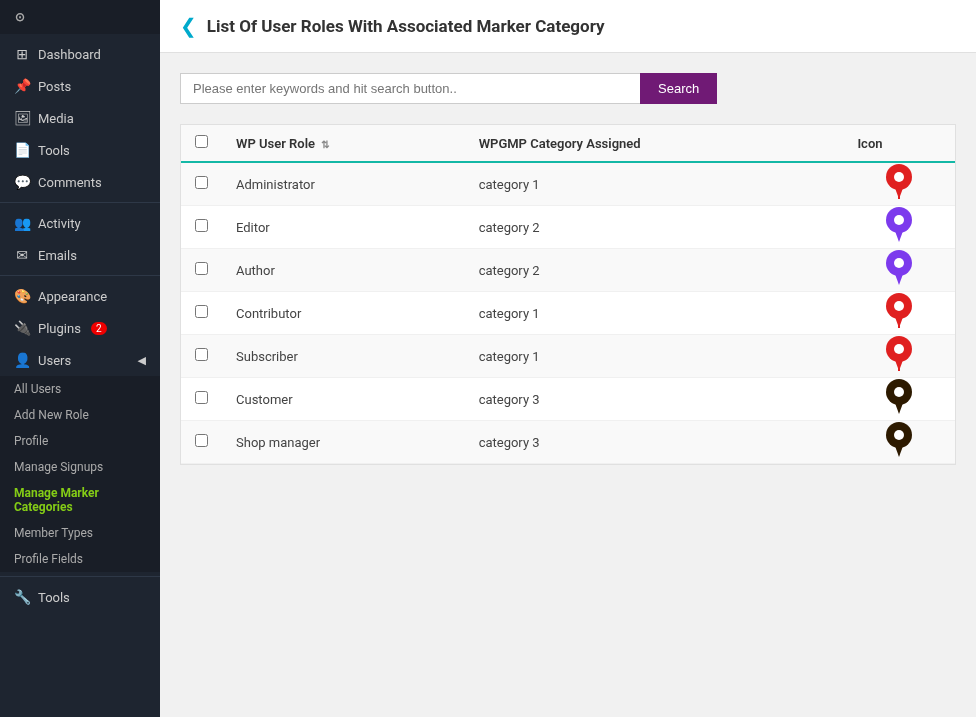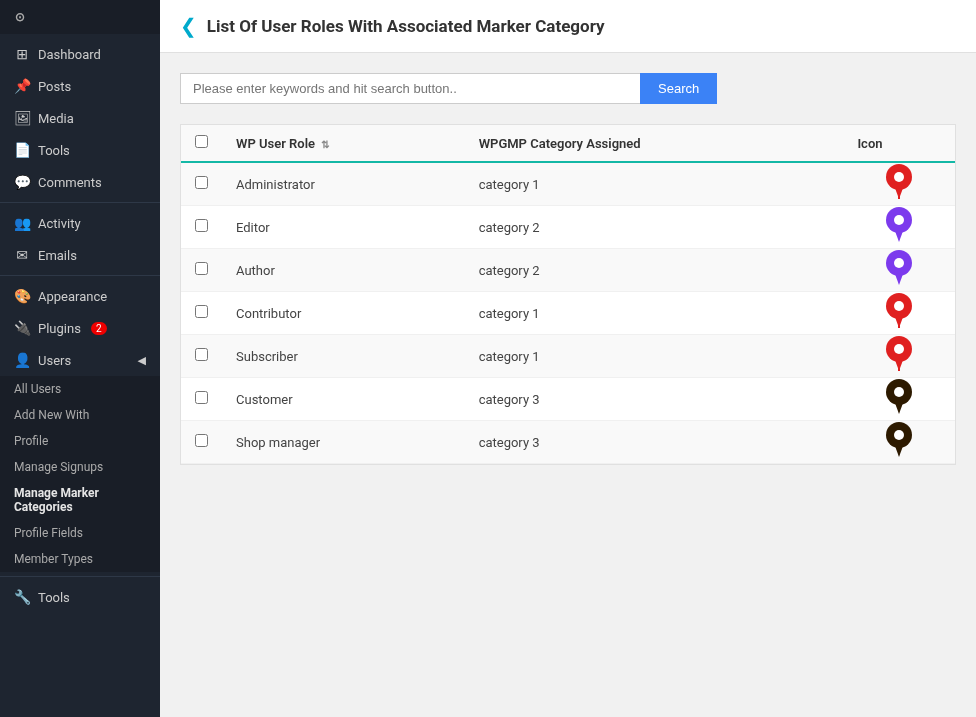--- a/index.html
+++ b/index.html
@@ -33,21 +33,21 @@
     .sidebar-item .icon { font-size: 14px; width: 16px; text-align: center; }
     .sidebar-divider { border: none; border-top: 1px solid #2e3847; margin: 4px 0; }
 
     .sidebar-submenu { background: #191e27; }
     .sidebar-submenu-item {
       padding: 6px 14px 6px 14px;
       color: #aaa;
       cursor: pointer;
       font-size: 12px;
     }
-    .sidebar-submenu-item.active-link { color: #e5e5e5; font-weight: bold; }
+    .sidebar-submenu-item.active-link { color: #84cc16; font-weight: bold; }
 
     .badge {
       background: #e00;
       color: #fff;
       font-size: 10px;
       border-radius: 9px;
       padding: 1px 5px;
       margin-left: 2px;
     }
 
@@ -90,21 +90,21 @@
     .search-input {
       border: 1px solid #ccc;
       padding: 7px 12px;
       width: 460px;
       font-size: 13px;
       color: #3b82f6;
       outline: none;
       border-right: none;
     }
     .search-btn {
-      background: #3b82f6;
+      background: #701a75;
       color: #fff;
       border: none;
       padding: 7px 18px;
       cursor: pointer;
       font-size: 13px;
       font-weight: 500;
     }
 
     
     .table-wrapper {
@@ -204,26 +204,26 @@
       <span class="badge">2</span>
     </div>
     <div class="sidebar-item">
       <span class="icon">👤</span>
       <span>Users</span>
       <span class="sidebar-collapse-arrow">◀</span>
     </div>
 
     <div class="sidebar-submenu">
       <div class="sidebar-submenu-item">All Users</div>
-      <div class="sidebar-submenu-item">Add New With</div>
+      <div class="sidebar-submenu-item">Add New Role</div>
       <div class="sidebar-submenu-item">Profile</div>
       <div class="sidebar-submenu-item">Manage Signups</div>
       <div class="sidebar-submenu-item active-link">Manage Marker Categories</div>
+      <div class="sidebar-submenu-item">Member Types</div>
       <div class="sidebar-submenu-item">Profile Fields</div>
-      <div class="sidebar-submenu-item">Member Types</div>
     </div>
 
     <hr class="sidebar-divider">
     <div class="sidebar-item sidebar-tools">
       <span class="icon">🔧</span>
       <span>Tools</span>
     </div>
   </div>
 </nav>
 

